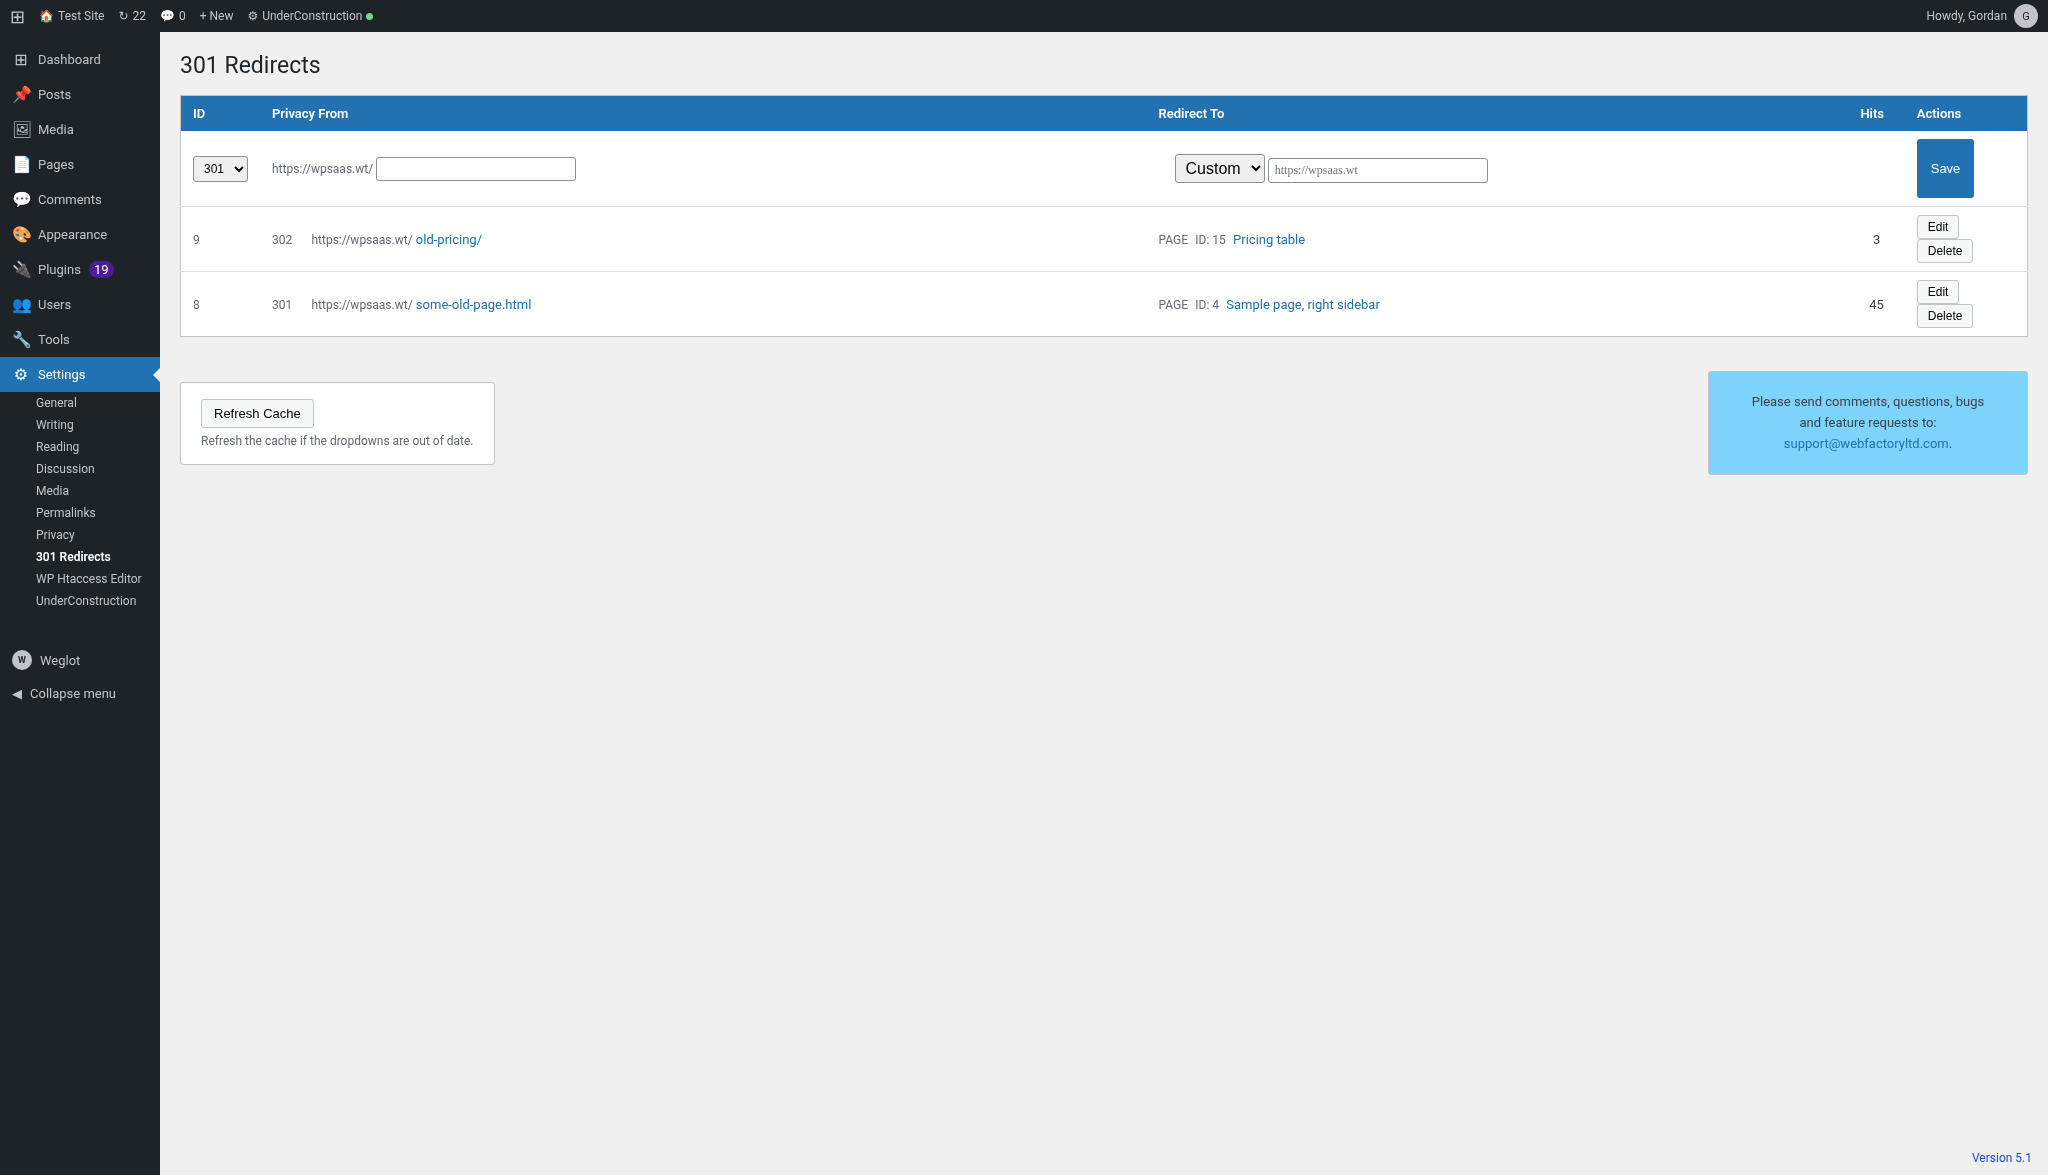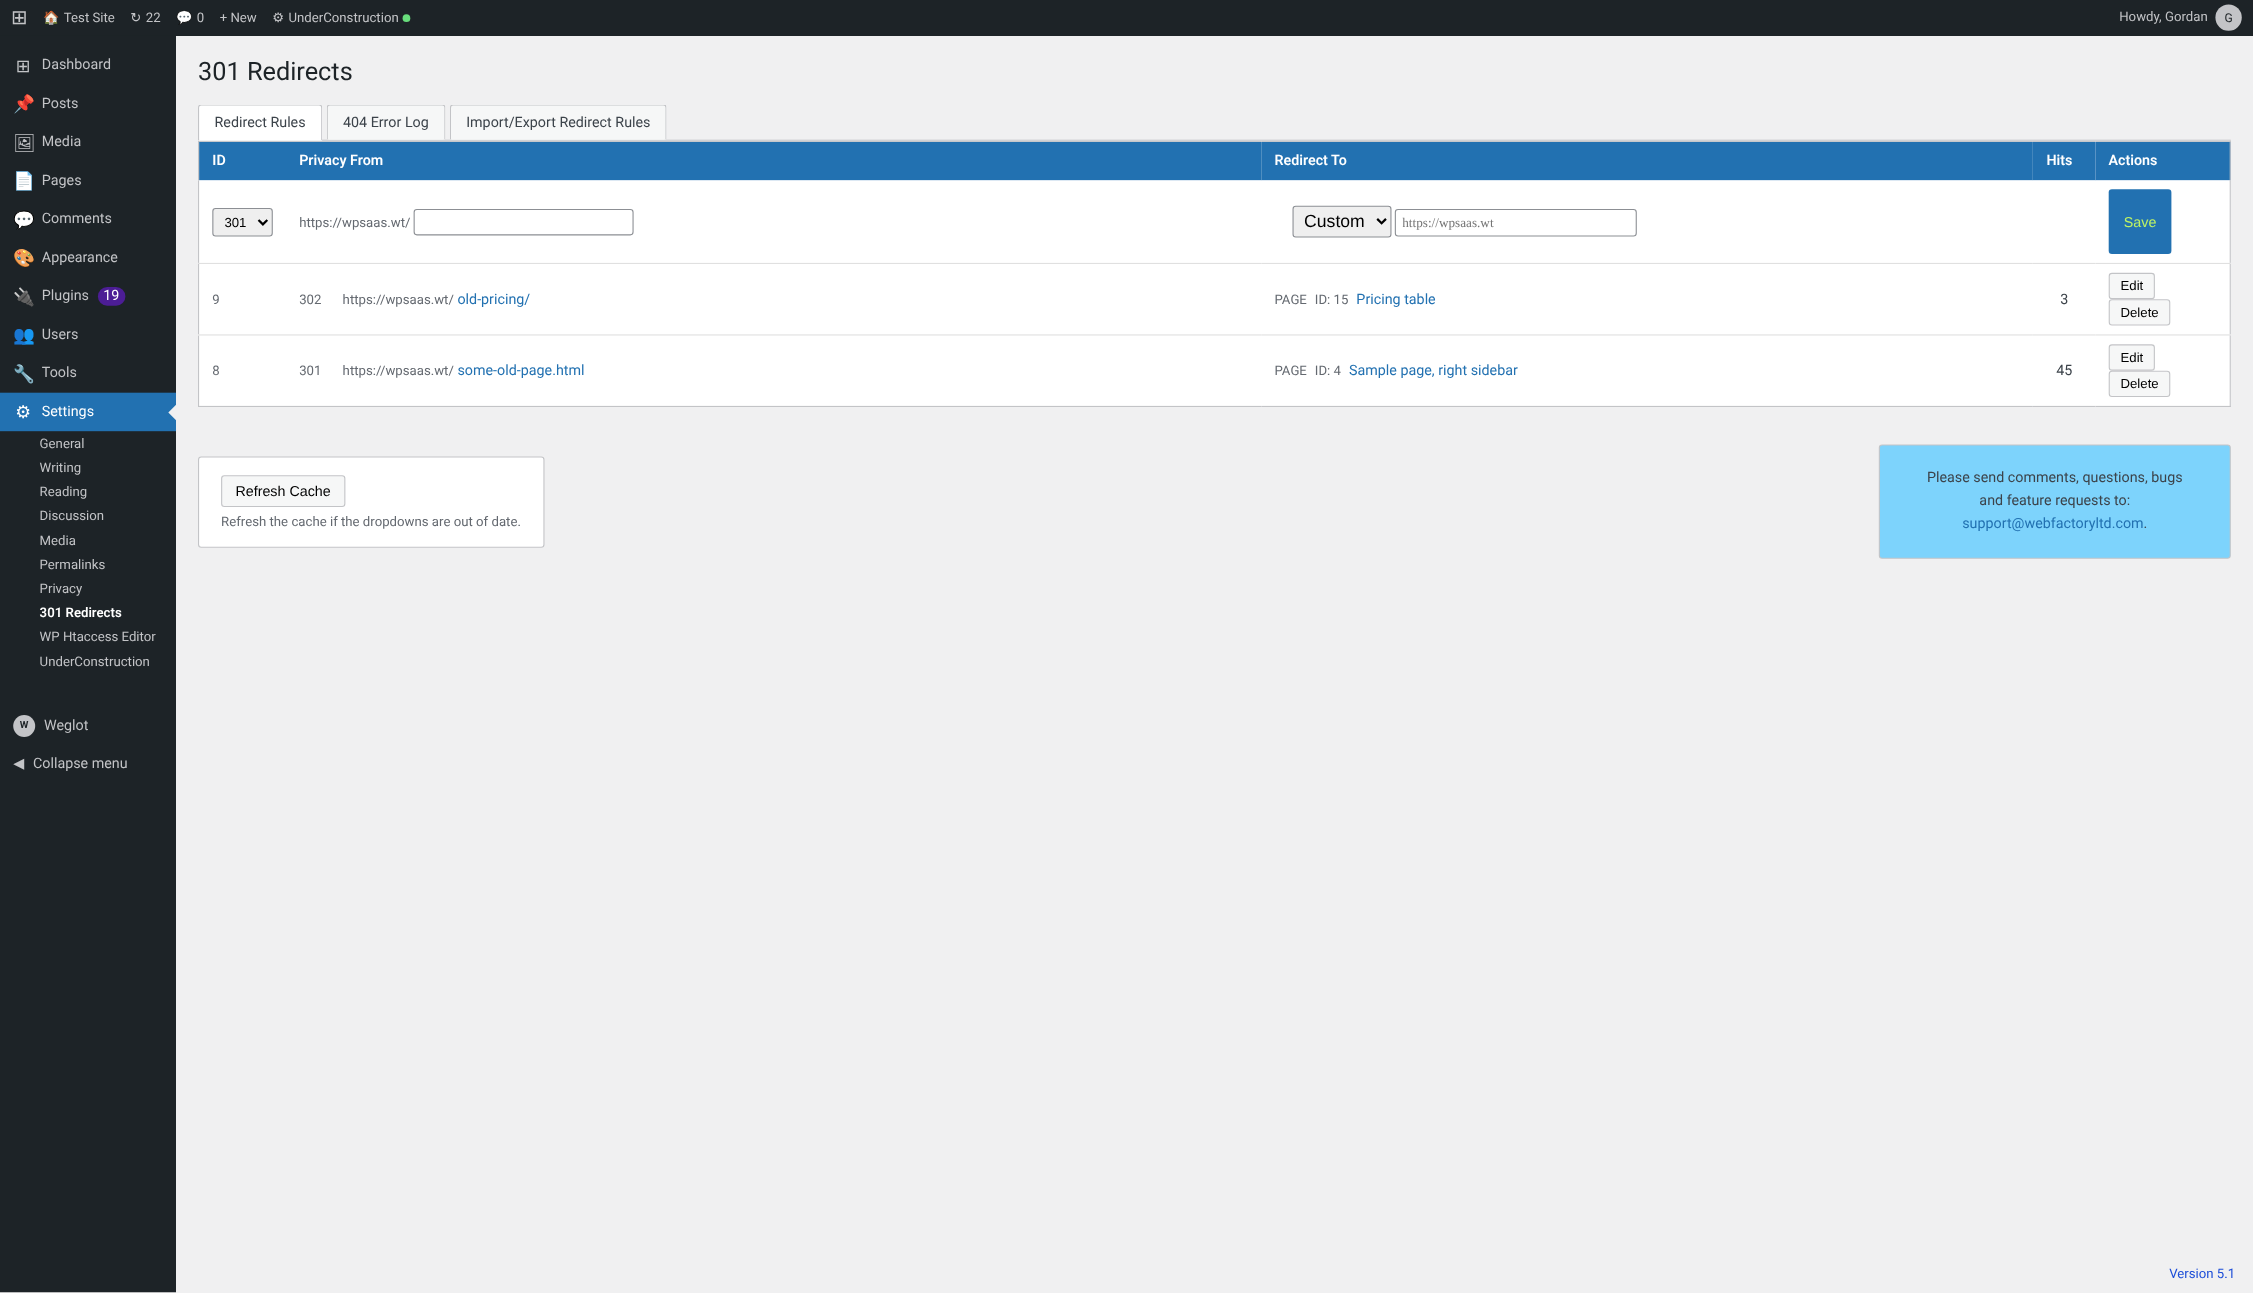--- a/index.html
+++ b/index.html
@@ -105,21 +105,21 @@
 
     .th-hits { text-align: center; }
 
     
     .input-row td { background: #fff; padding: 8px 12px; }
     .select-301 { padding: 4px 6px; border: 1px solid #8c8f94; border-radius: 3px; font-size: 12px; }
     .url-prefix { color: #646970; font-size: 12px; }
     .url-input { border: 1px solid #8c8f94; border-radius: 3px; padding: 4px 6px; font-size: 12px; width: 200px; }
     .redirect-to-input { border: 1px solid #8c8f94; border-radius: 3px; padding: 4px 6px; font-size: 12px; width: 220px; font-family: Liberation Serif, serif; }
     .custom-select { padding: 4px 6px; border: 1px solid #8c8f94; border-radius: 3px; font-size: 16px; margin-left: 16px; }
-    .save-btn { background: #2271b1; color: #bef264; border: none; padding: 22px 14px; border-radius: 3px; cursor: pointer; font-size: 13px; text-align: right; }
+    .save-btn { background: #2271b1; color: #ffffff; border: none; padding: 22px 14px; border-radius: 3px; cursor: pointer; font-size: 13px; text-align: right; }
 
     .link-blue { color: #2271b1; text-decoration: none; }
     .page-label { color: #646970; font-size: 12px; margin-right: 4px; }
     .id-label { color: #646970; font-size: 12px; margin-right: 4px; }
 
     .edit-btn, .delete-btn {
       padding: 4px 10px; border-radius: 3px; font-size: 12px; cursor: pointer;
       border: 1px solid #c3c4c7; background: #f6f7f7;
     }
 
@@ -280,31 +280,20 @@
       <div class="collapse-menu">
         <span>◀</span>
         <span>Collapse menu</span>
       </div>
     </div>
   </div>
 
   <div id="main">
     <h1 class="page-title">301 Redirects</h1>
 
-    <div class="tabs">
-      <div class="tab active">
-        <span>Redirect Rules</span>
-      </div>
-      <div class="tab">
-        <span>404 Error Log</span>
-      </div>
-      <div class="tab">
-        <span>Import/Export Redirect Rules</span>
-      </div>
-    </div>
 
     <table class="redirect-table">
       <thead>
         <tr>
           <th class="col-id"><span>ID</span></th>
           <th class="col-from"><span>Privacy From</span></th>
           <th class="col-to"><span>Redirect To</span></th>
           <th class="col-hits th-hits"><span>Hits</span></th>
           <th class="col-actions"><span>Actions</span></th>
         </tr>

